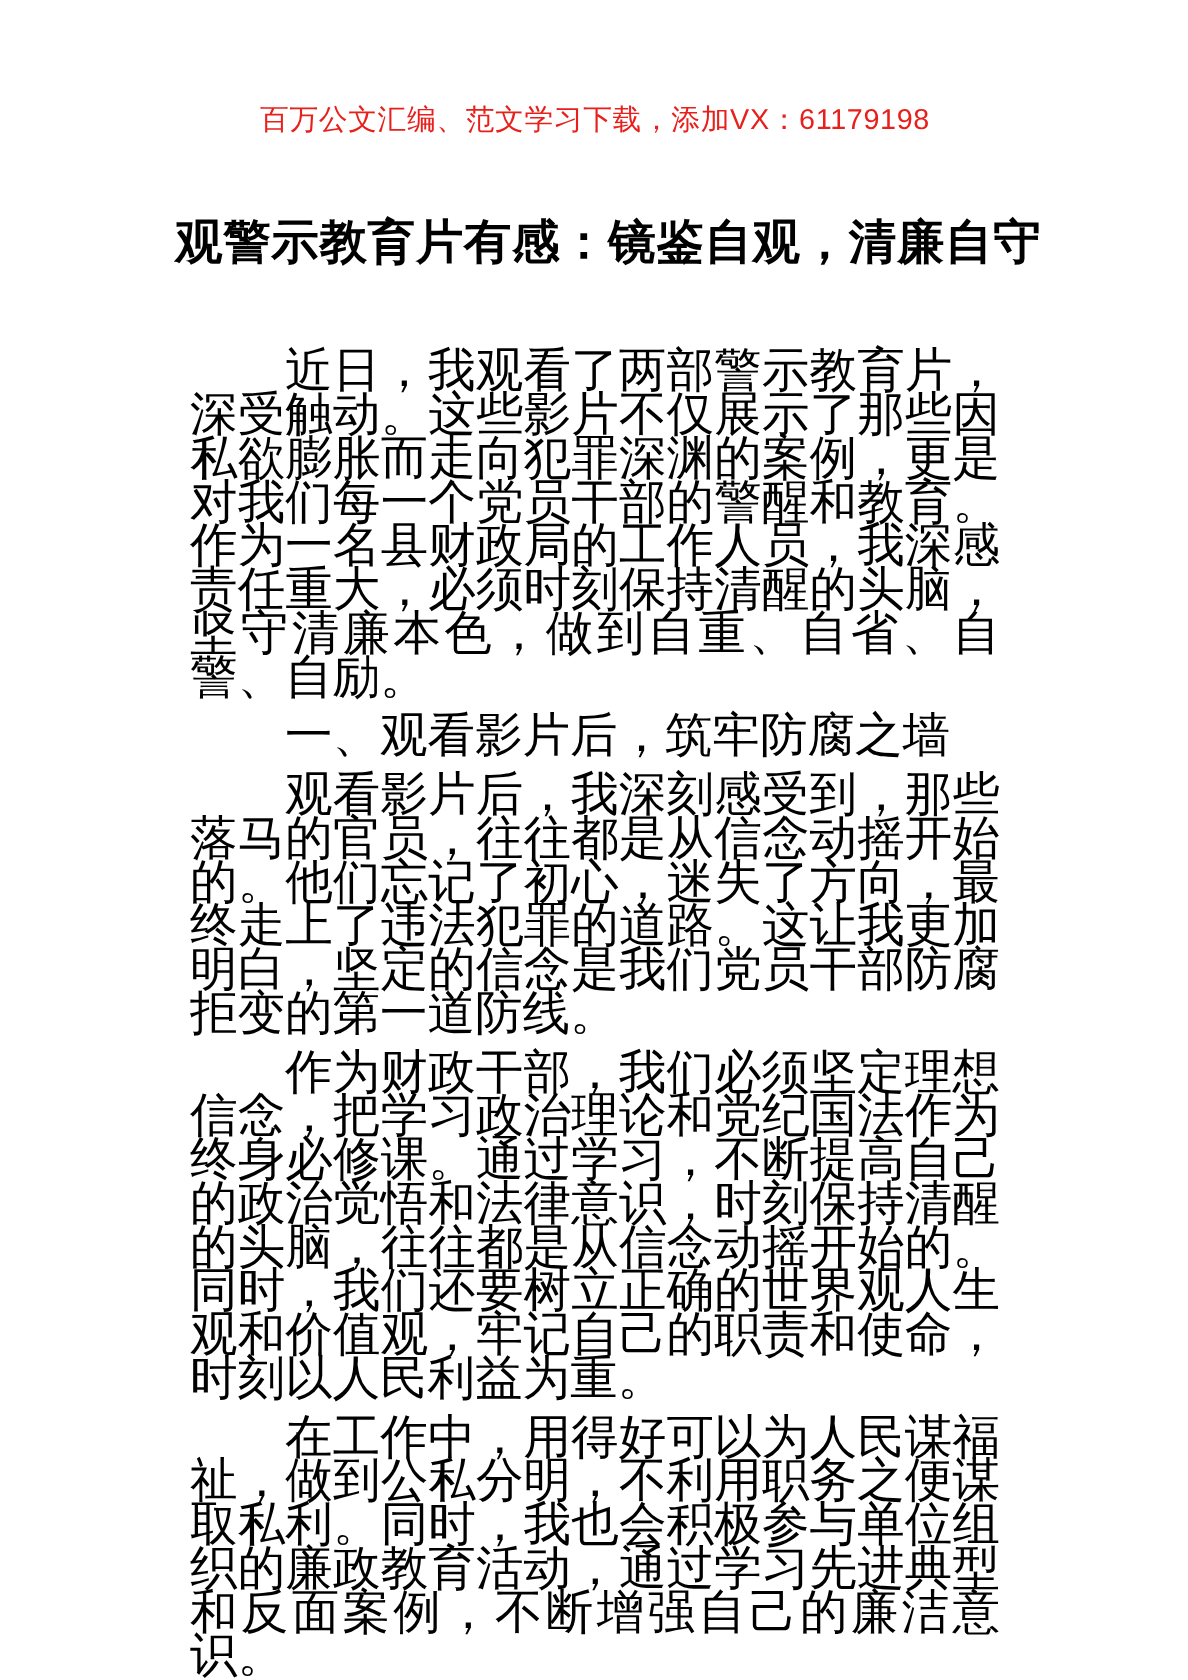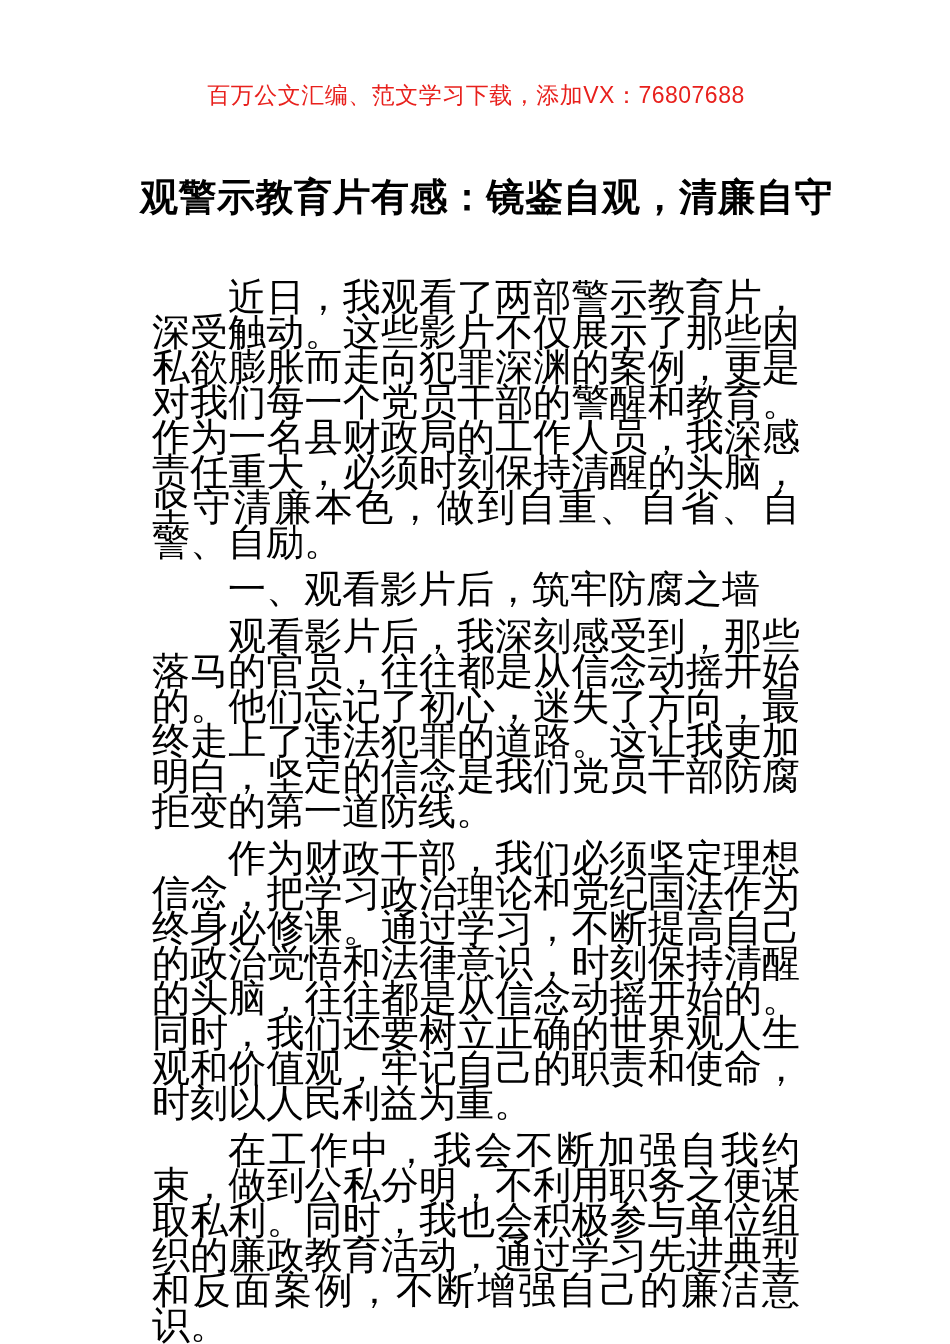--- a/index.html
+++ b/index.html
@@ -23,21 +23,21 @@
     text-align: center;
     font-family: "Liberation Sans", sans-serif;
     font-size: 23px;
     line-height: 26px;
     letter-spacing: 0.5px;
     white-space: nowrap;
   }
   .doc-title {
     margin-top: 64px;
     text-align: center;
-    font-family: Liberation Serif, serif;
+    font-family: Liberation Mono, monospace;
     font-weight: bold;
     font-size: 38px;
     line-height: 50px;
     letter-spacing: 0.5px;
     white-space: nowrap;
   }
   .doc-body {
     margin-top: 58px;
   }
   .doc-body p {
@@ -50,25 +50,25 @@
     word-break: break-all;
   }
   .doc-body p.heading {
     font-weight: normal;
   }
 </style>
 </head>
 <body>
 
 <div class="page" style="background: rgb(255, 255, 255); color: rgb(0, 0, 0);">
-  <div class="promo-header" style="color: rgb(232, 32, 28);">百万公文汇编、范文学习下载，添加VX：76807688</div>
+  <div class="promo-header" style="color: rgb(232, 32, 28);">百万公文汇编、范文学习下载，添加VX：61179198</div>
 
   <h1 class="doc-title">观警示教育片有感：镜鉴自观，清廉自守</h1>
 
   <div class="doc-body">
       <p class="para">近日，我观看了两部警示教育片，深受触动。这些影片不仅展示了那些因私欲膨胀而走向犯罪深渊的案例，更是对我们每一个党员干部的警醒和教育。作为一名县财政局的工作人员，我深感责任重大，必须时刻保持清醒的头脑，坚守清廉本色，做到自重、自省、自警、自励。</p>
       <p class="heading">一、观看影片后，筑牢防腐之墙</p>
       <p class="para">观看影片后，我深刻感受到，那些落马的官员，往往都是从信念动摇开始的。他们忘记了初心，迷失了方向，最终走上了违法犯罪的道路。这让我更加明白，坚定的信念是我们党员干部防腐拒变的第一道防线。</p>
       <p class="para">作为财政干部，我们必须坚定理想信念，把学习政治理论和党纪国法作为终身必修课。通过学习，不断提高自己的政治觉悟和法律意识，时刻保持清醒的头脑，往往都是从信念动摇开始的。同时，我们还要树立正确的世界观人生观和价值观，牢记自己的职责和使命，时刻以人民利益为重。</p>
-      <p class="para">在工作中，我会不断加强自我约束，做到公私分明，不利用职务之便谋取私利。同时，我也会积极参与单位组织的廉政教育活动，通过学习先进典型和反面案例，不断增强自己的廉洁意识。</p>
+      <p class="para">在工作中，用得好可以为人民谋福祉，做到公私分明，不利用职务之便谋取私利。同时，我也会积极参与单位组织的廉政教育活动，通过学习先进典型和反面案例，不断增强自己的廉洁意识。</p>
       <p class="heading">二、在工作中，须行公正之道</p>
     </div>
 </div>
 
 </body></html>

